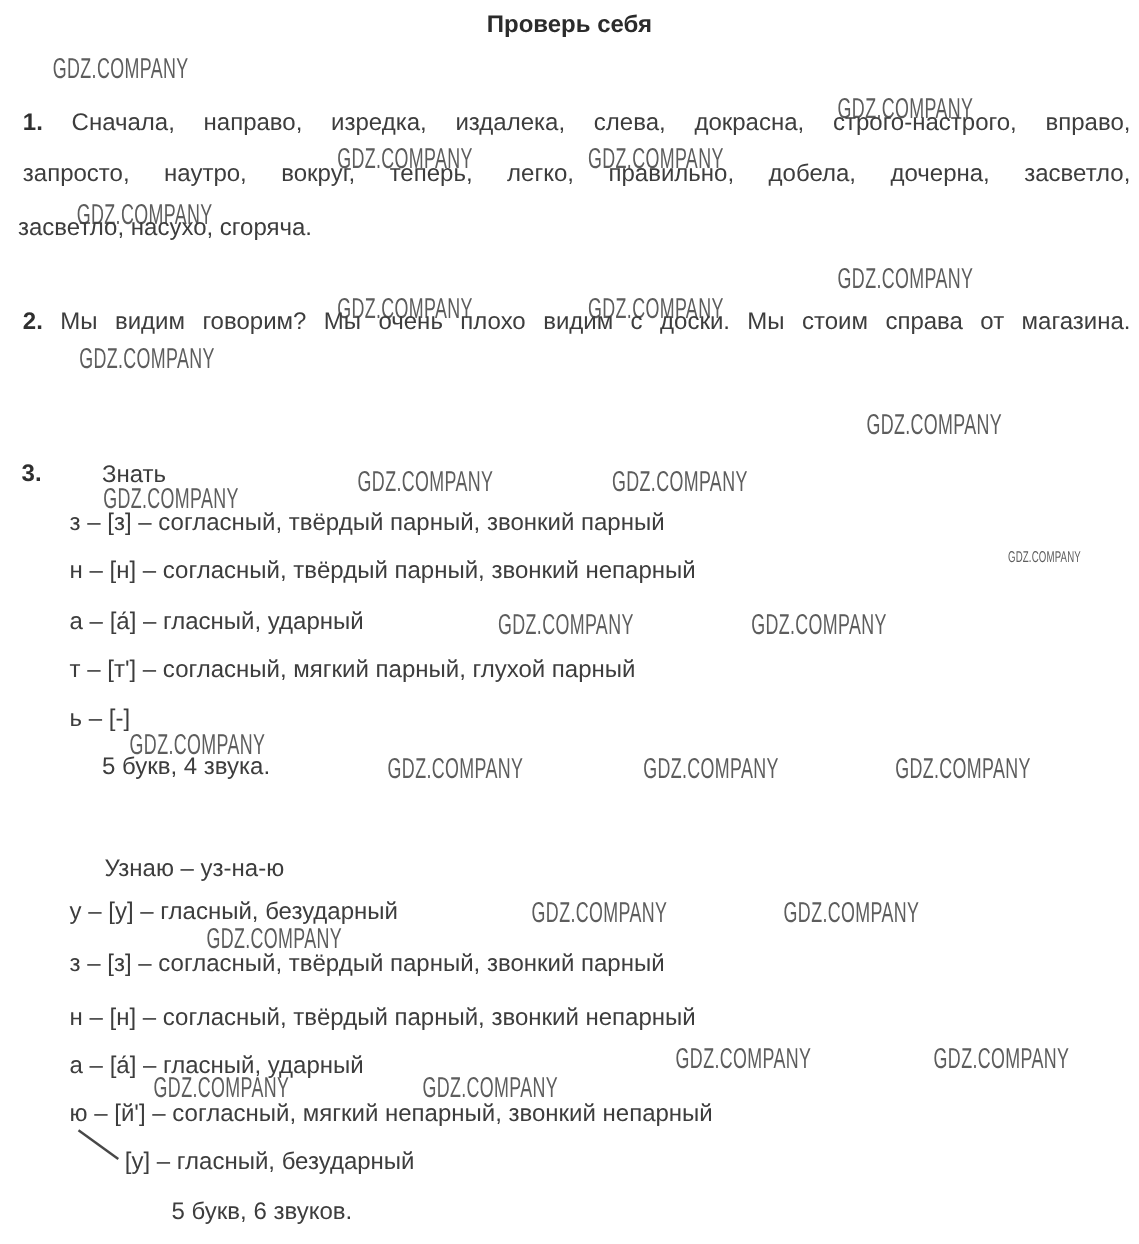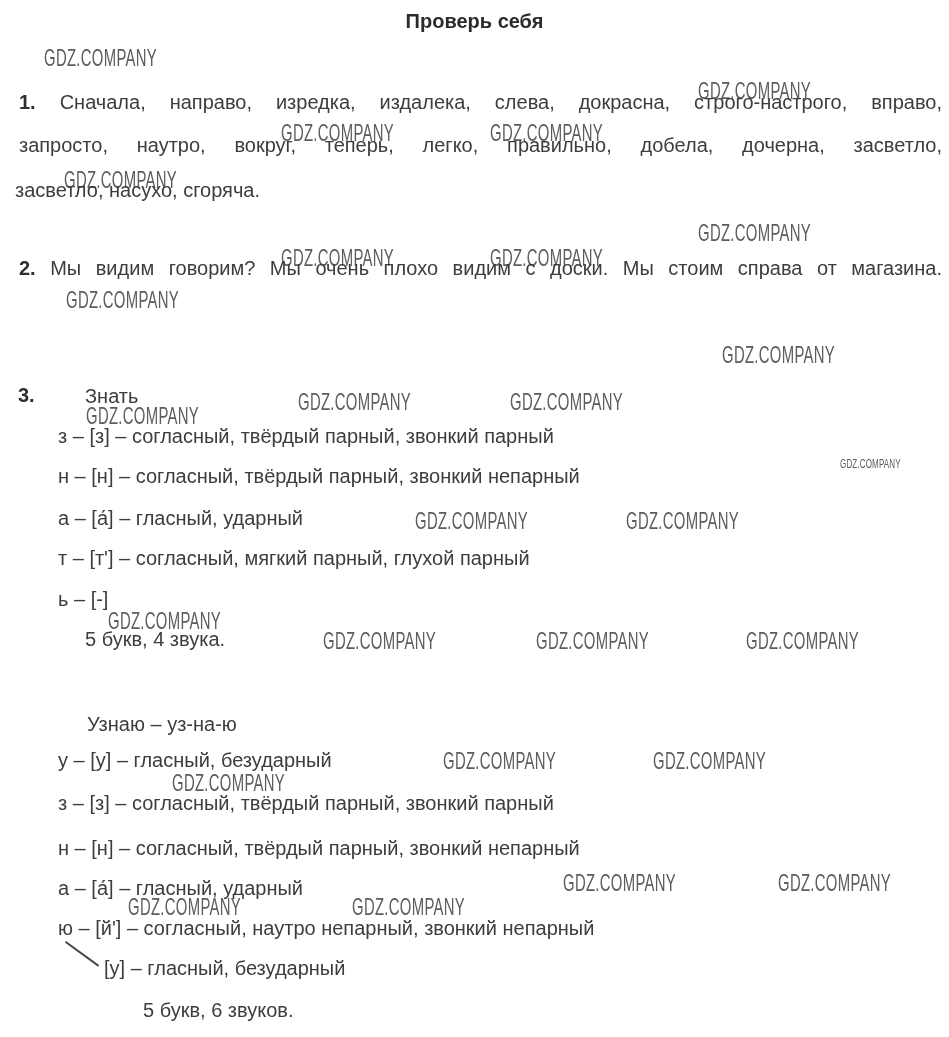--- a/index.html
+++ b/index.html
@@ -118,20 +118,20 @@
   <div class="line" style="left:58px;top:507px;">а – [а́] – гласный, ударный</div>
   <div class="line" style="left:58px;top:547px;">т – [т'] – согласный, мягкий парный, глухой парный</div>
   <div class="line" style="left:58px;top:588px;">ь – [-]</div>
   <div class="line" style="left:85px;top:628px;">5 букв, 4 звука.</div>
 
   <div class="line" style="left:87px;top:713px;">Узнаю – уз-на-ю</div>
   <div class="line" style="left:58px;top:749px;">у – [у] – гласный, безударный</div>
   <div class="line" style="left:58px;top:792px;">з – [з] – согласный, твёрдый парный, звонкий парный</div>
   <div class="line" style="left:58px;top:837px;">н – [н] – согласный, твёрдый парный, звонкий непарный</div>
   <div class="line" style="left:58px;top:877px;">а – [а́] – гласный, ударный</div>
-  <div class="line" style="left:58px;top:917px;">ю – [й'] – согласный, наутро непарный, звонкий непарный</div>
+  <div class="line" style="left:58px;top:917px;">ю – [й'] – согласный, мягкий непарный, звонкий непарный</div>
 
   <div class="branch"></div>
 
   <div class="line" style="left:104px;top:957px;">[у] – гласный, безударный</div>
   <div class="line" style="left:100px;top:999px;margin-left:43px;">5 букв, 6 звуков.</div>
 
 </div>
 
 </body></html>

